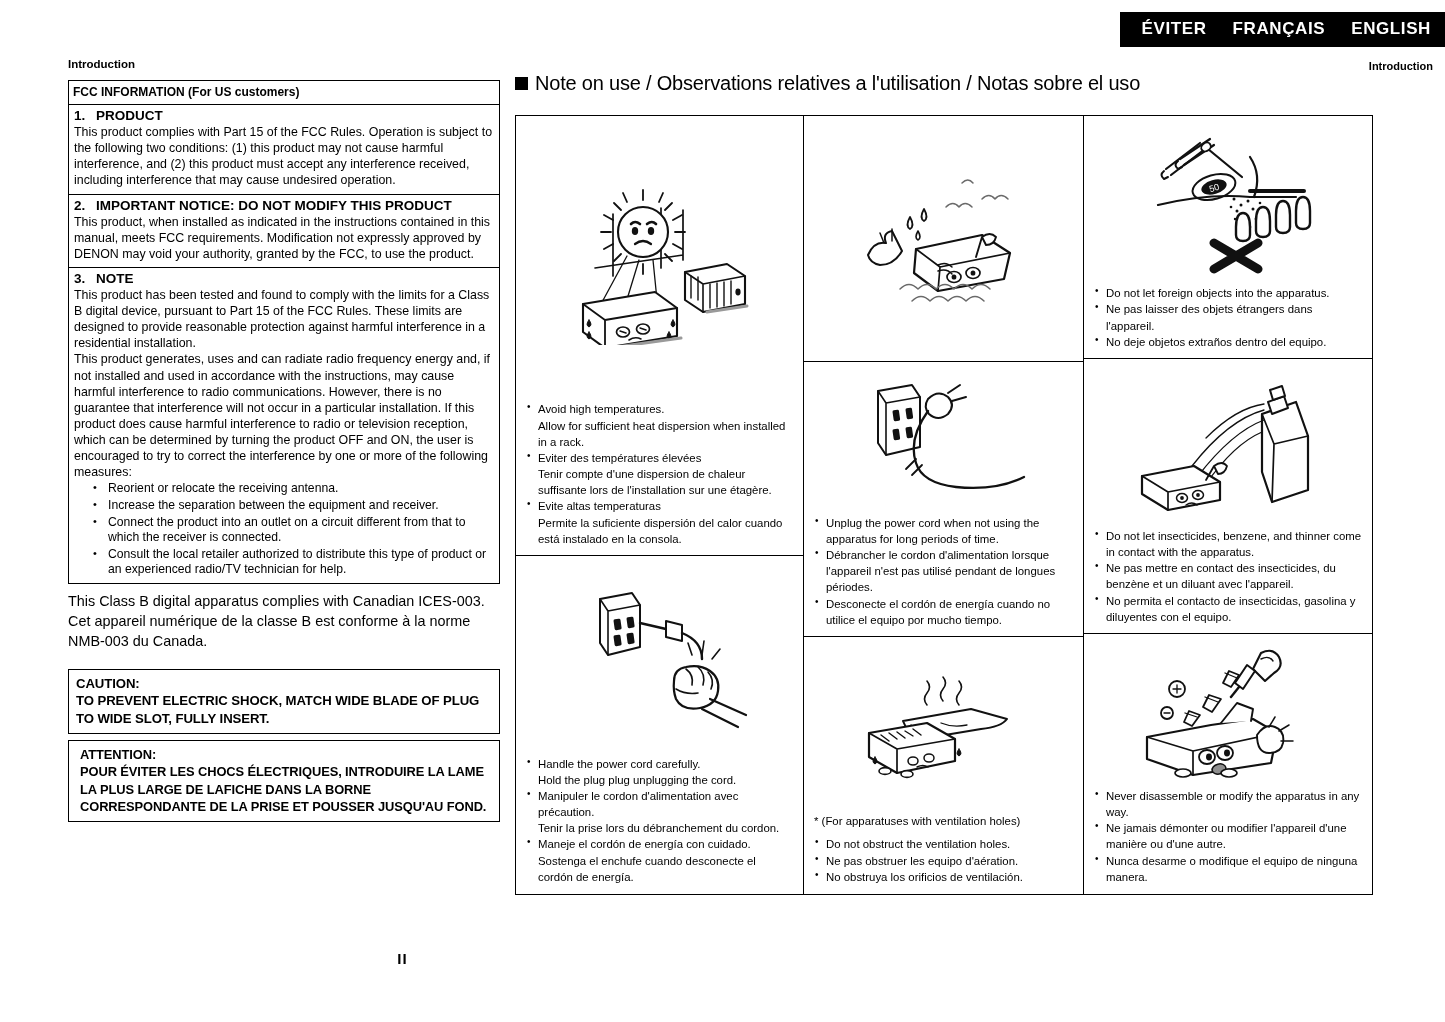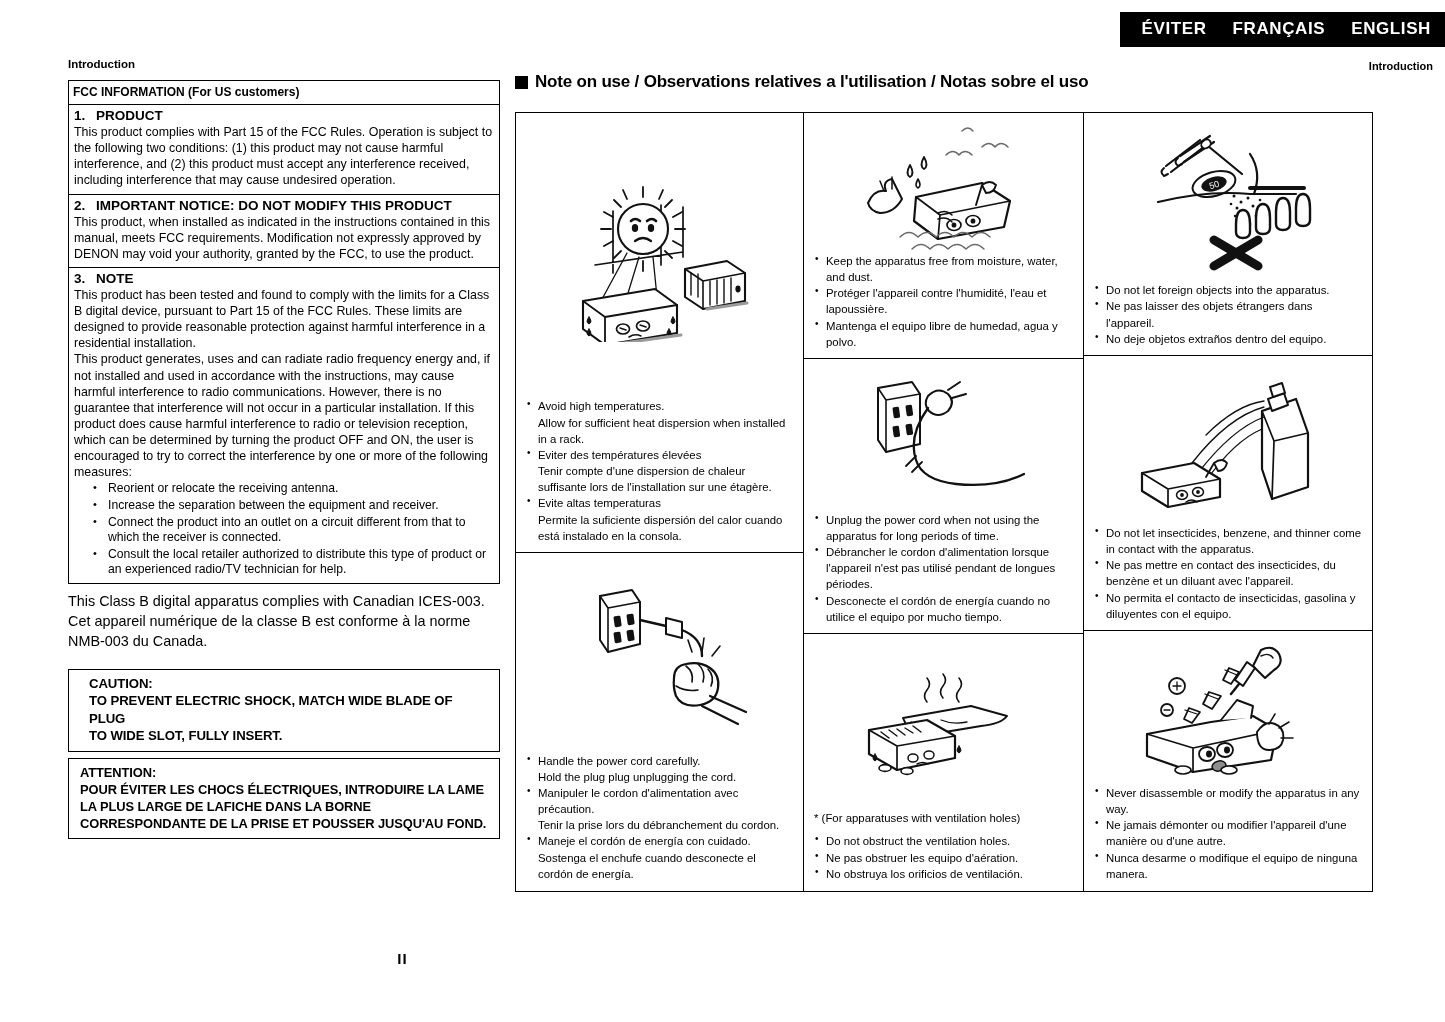--- a/index.html
+++ b/index.html
@@ -79,37 +79,37 @@
   }
 
   .ices{
     font-size:14.4px; line-height:1.38;
     margin:8px 0 0 0;
   }
 
   .warn-box{
     border:1.8px solid #000;
     margin-top:17px;
-    padding:5px 7px 6px 20px;
+    padding:5px 7px 6px 7px;
   }
   .warn-box p{
     margin:0;
     font-size:13.2px; font-weight:bold; line-height:1.33;
     letter-spacing:-0.1px;
   }
   .warn-box.attention{ margin-top:6px; padding-left:11px; }
   .warn-box.attention p{ font-size:12.9px; }
 
   
   .right-col{
     position:absolute; left:515px; top:72px; width:860px;
   }
   .note-head{
     display:flex; align-items:center; gap:7px;
-    font-size:17px; font-weight:bold;
+    font-size:20px; font-weight:normal;
     margin:0 0 20px 0;
     letter-spacing:-0.2px;
   }
   .sq{
     width:13px; height:13px; background:#000; display:inline-block;
     flex:0 0 auto;
   }
 
   .grid{
     display:flex;
@@ -381,25 +381,20 @@
             <path d="M84 92 q8-4 14 2 M84 98 q9-3 14 3" stroke-width="1.5"></path>
 
             <path d="M122 84 L128 64 M128 64 q8-6 14 0 q-2 8-10 8 Z" fill="#fff" stroke-width="1.9"></path>
 
             <g stroke-width="1.5" stroke="#6a6a6a">
               <path d="M46 116 q9-9 18 0 q9-9 18 0 q9-9 18 0 q9-9 18 0 q9-9 18 0"></path>
               <path d="M58 128 q9-9 18 0 q9-9 18 0 q9-9 18 0 q9-9 18 0"></path>
             </g>
           </svg>
         </div>
-        <ul class="cap">
-          <li>Keep the apparatus free from moisture, water, and dust.</li>
-          <li>Protéger l'appareil contre l'humidité, l'eau et lapoussière.</li>
-          <li>Mantenga el equipo libre de humedad, agua y polvo.</li>
-        </ul>
       </div>
 
       <div class="cell" style="height:275px">
         <div class="art">
           <svg width="175" height="130" viewBox="0 0 175 130" fill="none" stroke="#111" stroke-width="2" stroke-linecap="round" stroke-linejoin="round">
 
             <path d="M22 14 L56 8 L64 20 L64 70 L30 78 L22 66 Z" fill="#fff"></path>
             <path d="M22 14 L30 26 L64 20 M30 26 L30 78" stroke-width="1.6"></path>
             <rect x="37" y="33" width="6.5" height="11" rx="1.5" fill="#111" stroke="none" transform="rotate(-8 40 38)"></rect>
             <rect x="50" y="31" width="6.5" height="11" rx="1.5" fill="#111" stroke="none" transform="rotate(-8 53 36)"></rect>

